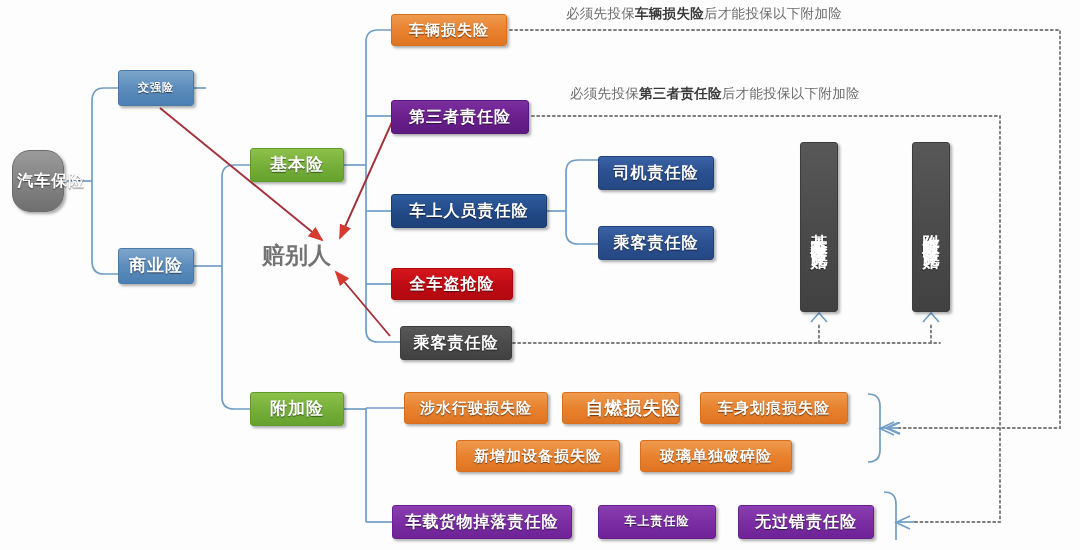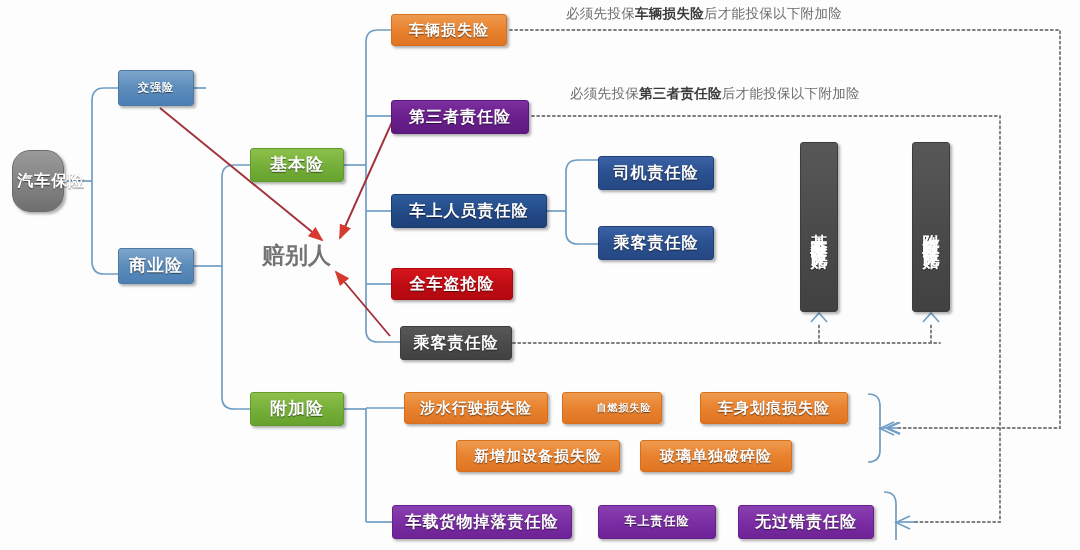--- a/index.html
+++ b/index.html
@@ -243,21 +243,21 @@
   <div class="note" style="left:566px;top:5px;">
     <span>必须先投保</span><b>车辆损失险</b><span>后才能投保以下附加险</span>
   </div>
   <div class="note" style="left:570px;top:85px;">
     <span>必须先投保</span><b>第三者责任险</b><span>后才能投保以下附加险</span>
   </div>
 
   <div class="node c-orange" style="left:404px;top:392px;width:144px;height:32px;font-size:15px;">
     <span>涉水行驶损失险</span>
   </div>
-  <div class="node c-orange" style="left:562px;top:392px;width:100px;height:32px;font-size:10px;padding-left:24px;">
+  <div class="node c-orange" style="left:562px;top:392px;width:118px;height:32px;font-size:18px;padding-left:24px;">
     <span>自燃损失险</span>
   </div>
   <div class="node c-orange" style="left:700px;top:392px;width:148px;height:32px;font-size:15px;">
     <span>车身划痕损失险</span>
   </div>
   <div class="node c-orange" style="left:456px;top:440px;width:164px;height:32px;font-size:15px;">
     <span>新增加设备损失险</span>
   </div>
   <div class="node c-orange" style="left:640px;top:440px;width:152px;height:32px;font-size:15px;justify-content:center;">
     <span>玻璃单独破碎险</span>

